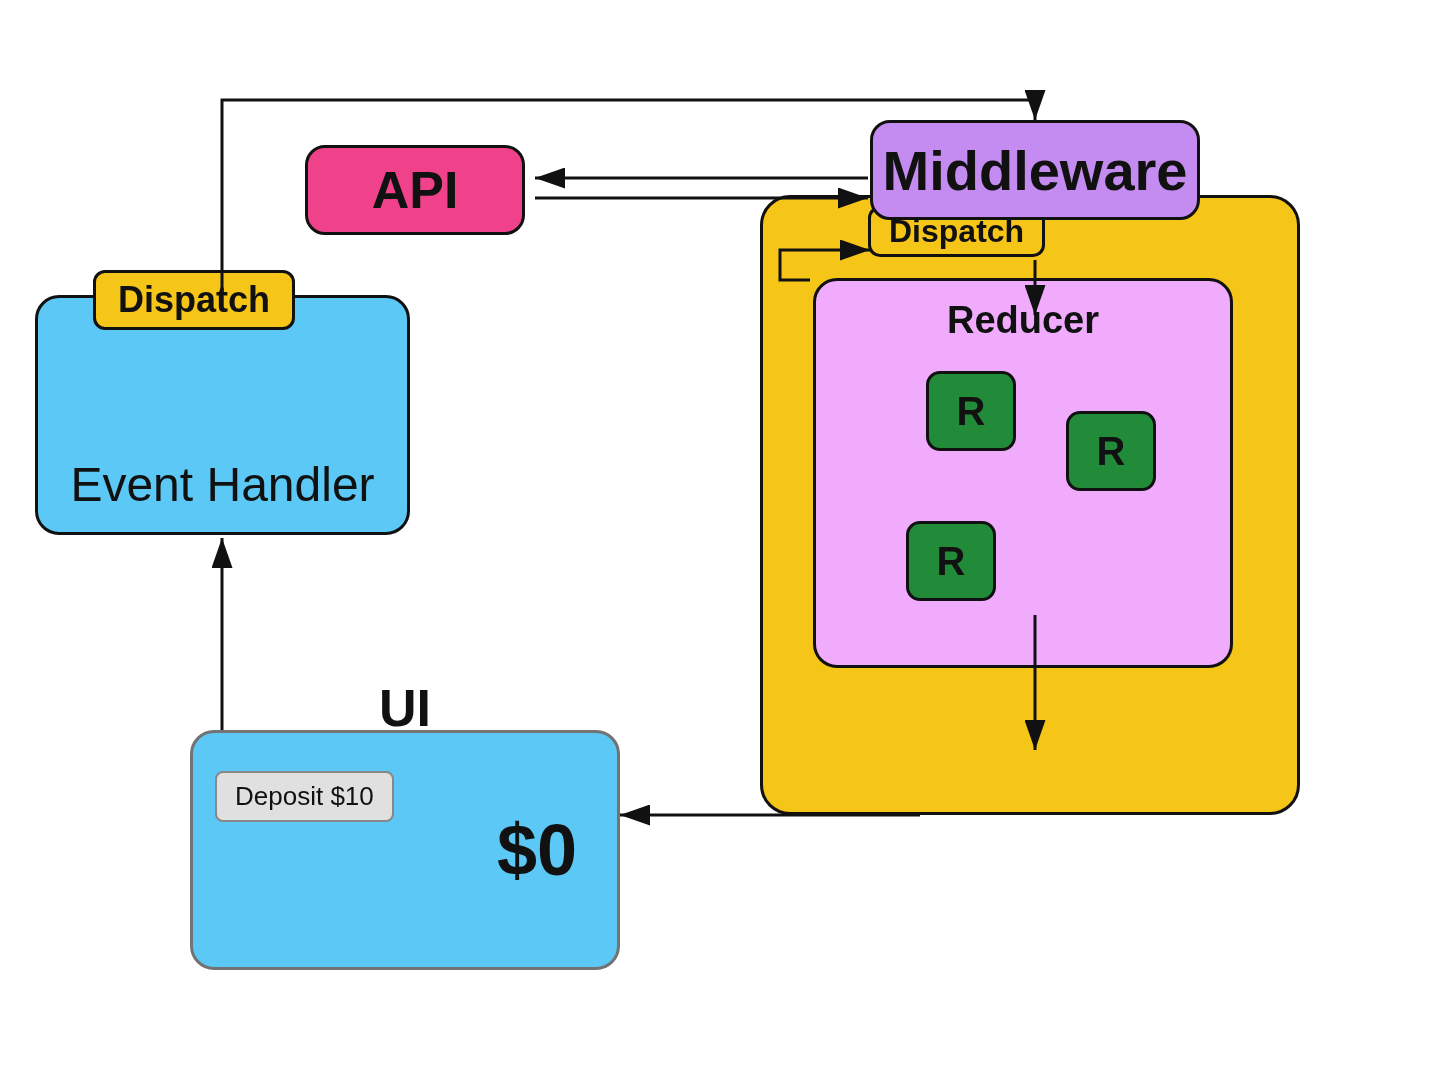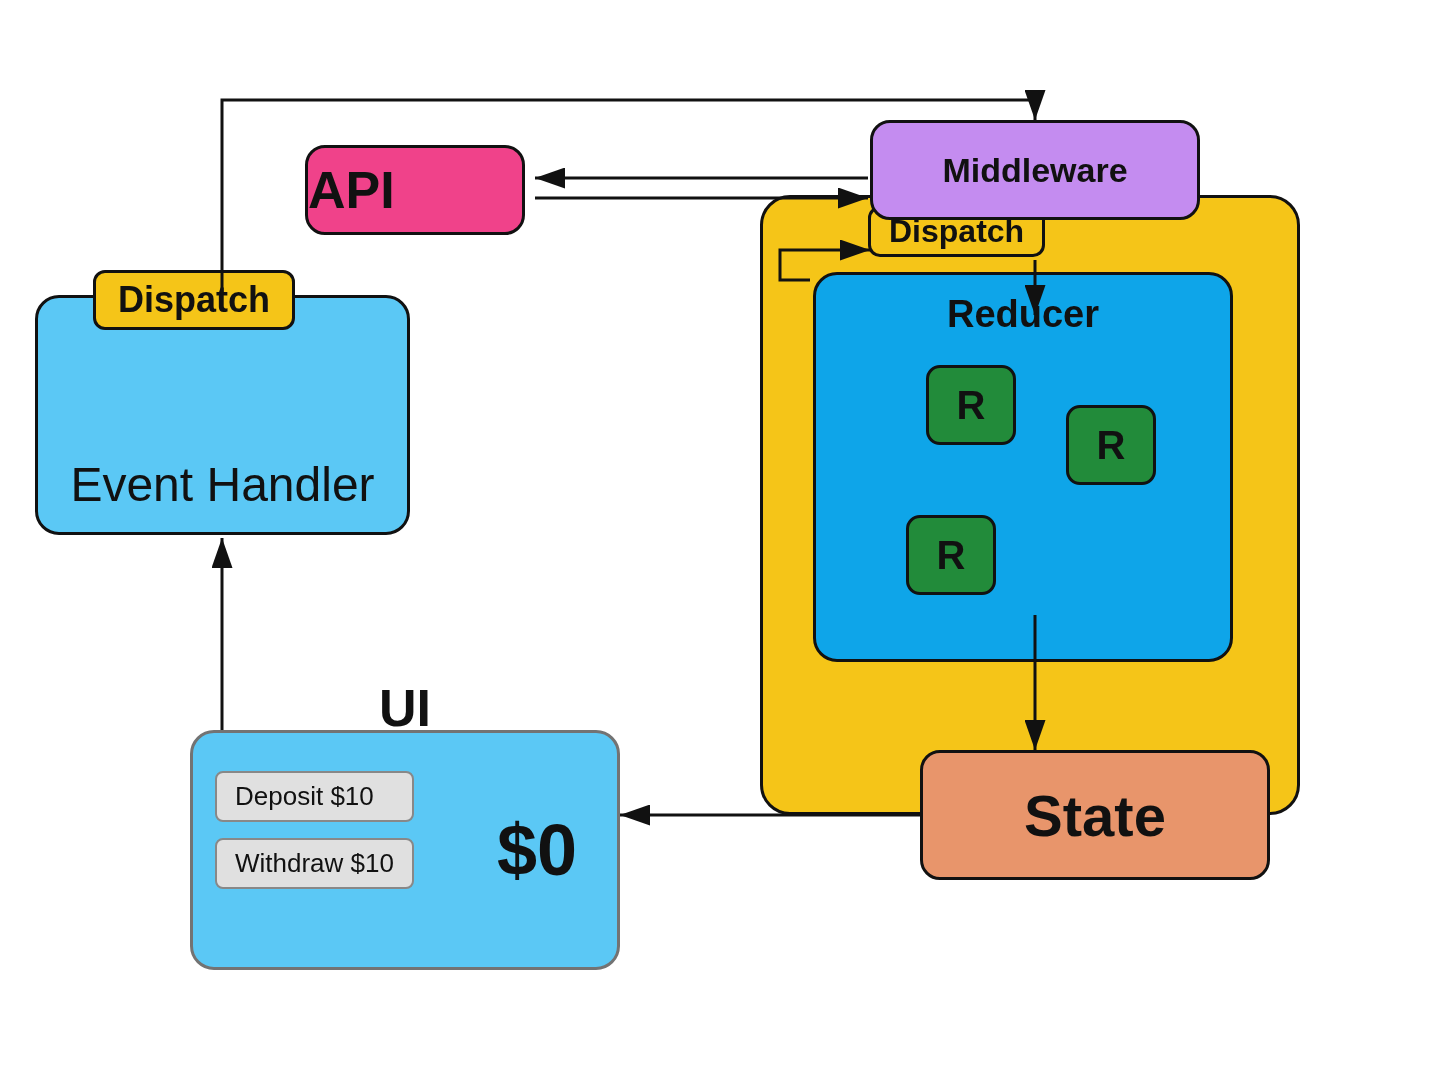--- a/index.html
+++ b/index.html
@@ -20,36 +20,37 @@
     
     .api-box {
       position: absolute;
       left: 305px; top: 145px;
       width: 220px; height: 90px;
       background: #f0428a;
       border-radius: 20px;
       border: 3px solid #111;
       display: flex;
       align-items: center;
+      justify-content: center;
       font-size: 52px;
       font-weight: bold;
       color: #111;
     }
     
     .middleware-box {
       position: absolute;
       left: 870px; top: 120px;
       width: 330px; height: 100px;
       background: #c48cf0;
       border-radius: 20px;
       border: 3px solid #111;
       display: flex;
       align-items: center;
       justify-content: center;
-      font-size: 34px;
+      font-size: 56px;
       font-weight: bold;
       color: #111;
     }
     
     .store-box {
       position: absolute;
       left: 760px; top: 195px;
       width: 540px; height: 620px;
       background: #f5c518;
       border-radius: 30px;
@@ -70,23 +71,23 @@
       border: 3px solid #111;
       border-radius: 12px;
       padding: 4px 18px;
       font-size: 32px;
       font-weight: bold;
       color: #111;
     }
     
     .reducer-box {
       position: absolute;
-      left: 50px; top: 74px;
+      left: 50px; top: 80px;
       width: 420px; height: 390px;
-      background: #0ea5e9;
+      background: #f0abfc;
       border-radius: 24px;
       border: 3px solid #111;
     }
     .reducer-label {
       position: absolute;
       left: 50%;
       top: 18px;
       transform: translateX(-50%);
       font-size: 38px;
       font-weight: bold;
@@ -222,34 +223,30 @@
   </div>
 
   <div class="api-box">
     <span>API</span>
   </div>
 
   <div class="middleware-box">
     <span>Middleware</span>
   </div>
 
-  <div class="state-box">
-    <span>State</span>
-  </div>
 
   <div class="event-handler-box">
     <div class="dispatch-badge-eh">Dispatch</div>
     <span class="event-handler-label">Event Handler</span>
   </div>
 
   <div class="ui-box">
     <span class="ui-label">UI</span>
     <div class="ui-buttons">
       <div class="ui-button">Deposit $10</div>
-      <div class="ui-button">Withdraw $10</div>
     </div>
     <span class="ui-dollar">$0</span>
   </div>
 
   <svg class="arrows-svg" viewBox="0 0 1440 1080">
     <defs>
       <marker id="arrowhead" markerWidth="10" markerHeight="7" refX="10" refY="3.5" orient="auto">
         <polygon points="0 0, 10 3.5, 0 7" fill="#111"></polygon>
       </marker>
       <marker id="arrowhead-rev" markerWidth="10" markerHeight="7" refX="0" refY="3.5" orient="auto">

